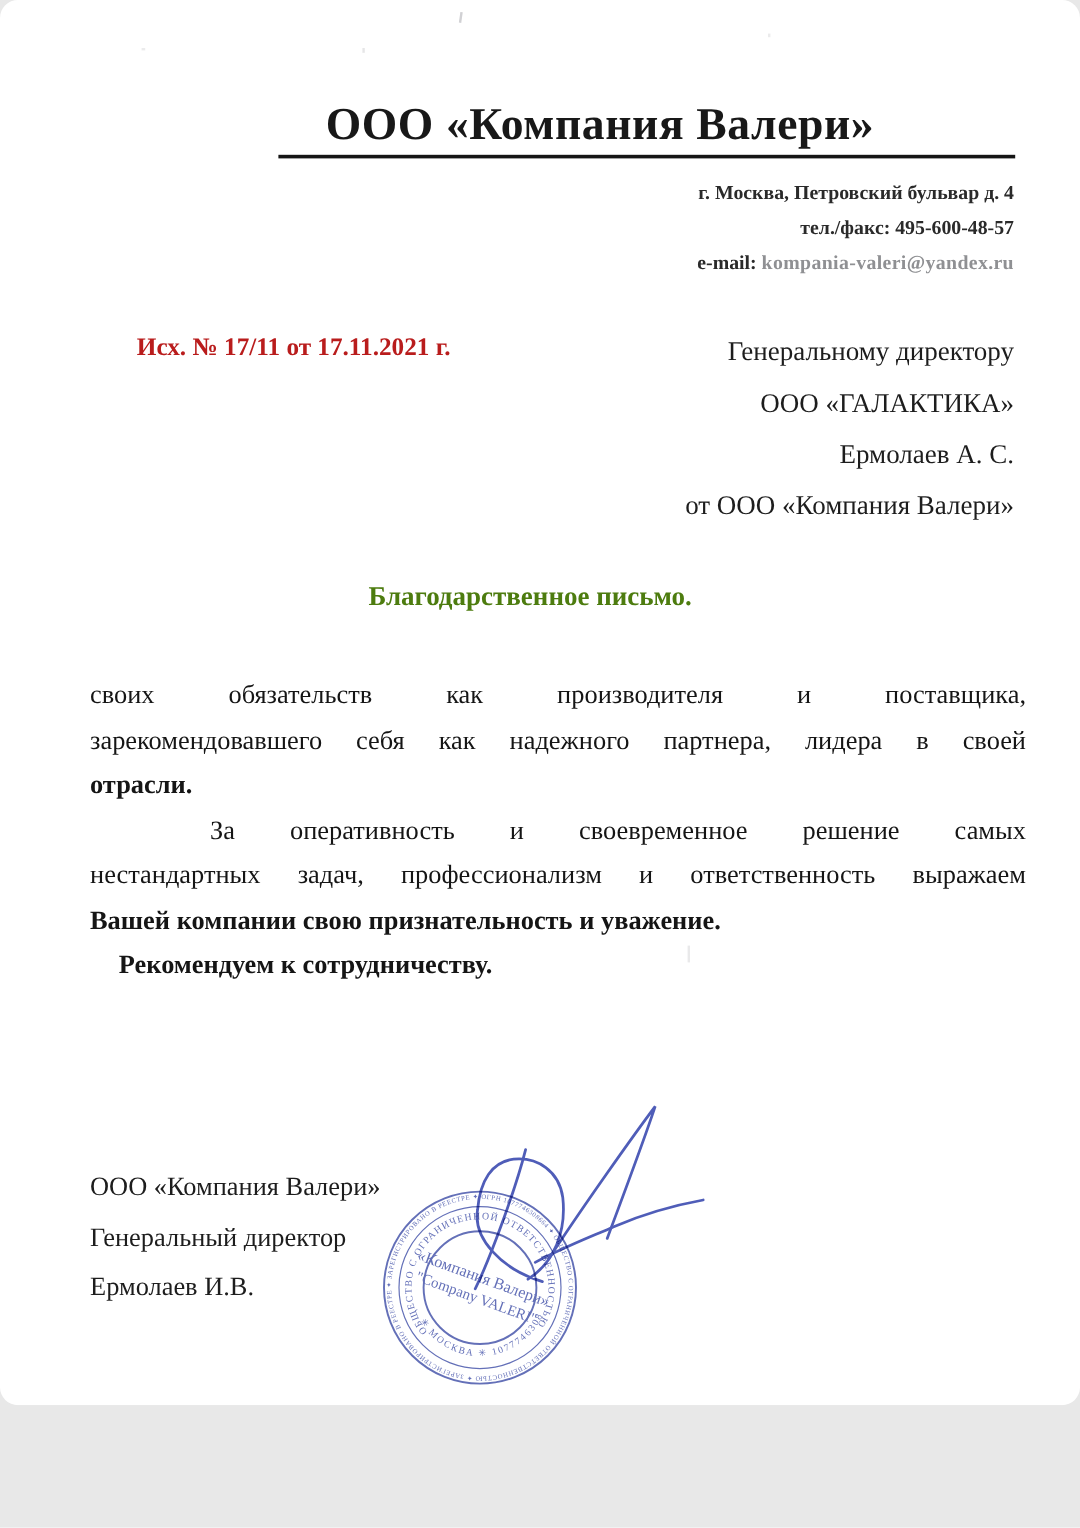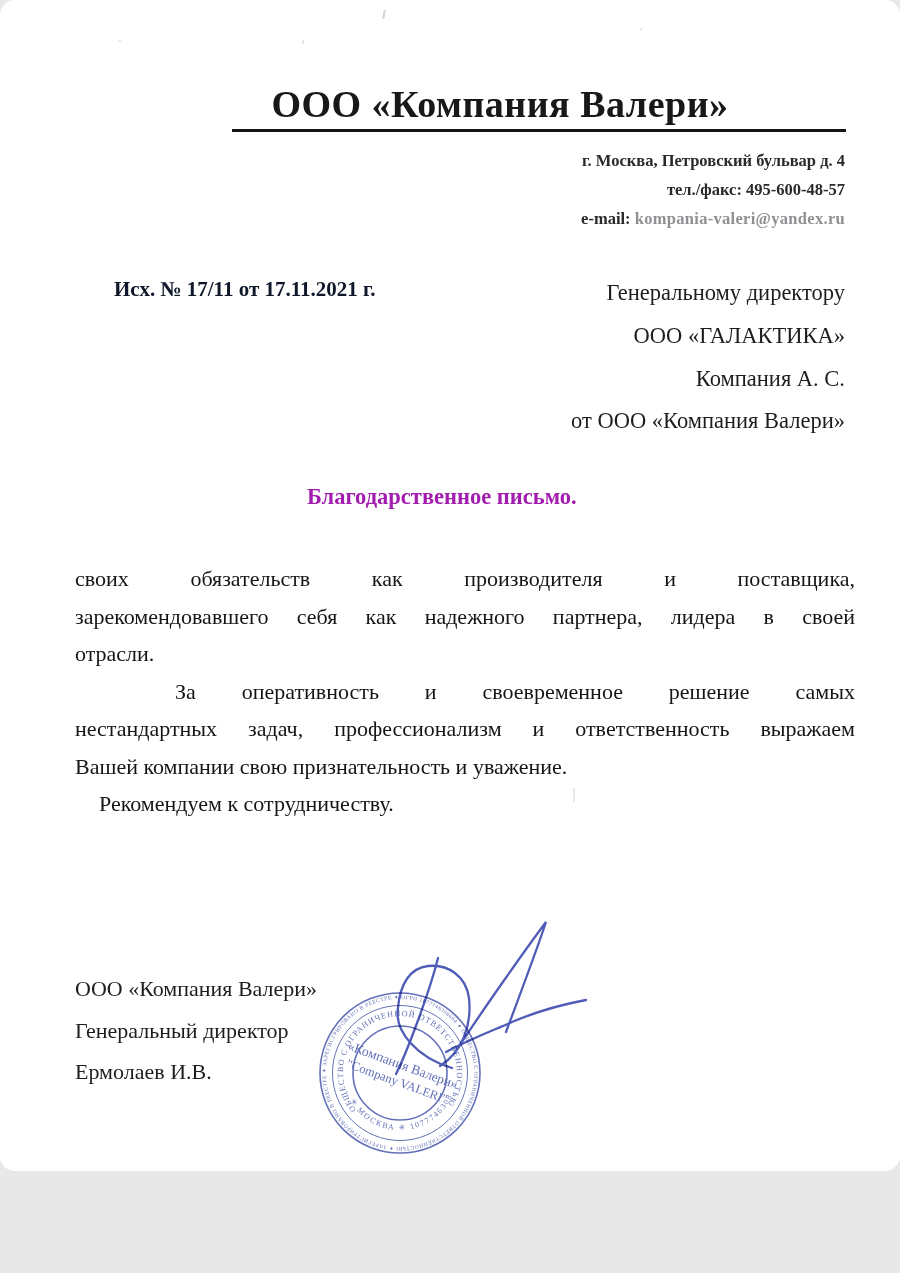--- a/index.html
+++ b/index.html
@@ -20,40 +20,40 @@
   }
   .contacts {
     position:absolute; top:146px; right:55px; width:400px;
     text-align:right; font-size:16.5px; line-height:29px; color:#2a2a2a;
   }
   .contacts .bold { font-weight:bold; }
   .email-value { color:#8f9093; font-weight:bold; letter-spacing:0.3px; }
   
   .ref-line {
     position:absolute; top:277px; left:114px;
-    font-size:21px; font-weight:bold; color:#0f172a;
+    font-size:21px; font-weight:bold; color:#b91c1c;
   }
   .recipient {
     position:absolute; top:272px; right:55px; width:420px;
     text-align:right; font-size:22.5px; font-weight:normal;
     line-height:42.8px; color:#1d1d1d;
   }
   
   .subject {
     position:absolute; top:484px; left:307px;
-    font-size:22.5px; font-weight:bold; color:#a21caf;
+    font-size:22.5px; font-weight:bold; color:#4d7c0f;
   }
   
   .body-text {
     position:absolute; top:560px; left:75px; width:780px;
     font-size:22px; line-height:37.5px; color:#151515;
   }
   .bline { text-align:justify; text-align-last:justify; }
   .bline.indent { padding-left:100px; }
-  .bline.plain { text-align:left; text-align-last:left; }
+  .bline.plain { text-align:left; text-align-last:left;font-weight:bold; }
   .bline.pad4 { padding-left:4px;margin-left:20px; }
   
   .sig-block {
     position:absolute; top:968px; left:75px;
     font-size:22px; line-height:41.5px; color:#1d1d1d;
   }
   
   .stamp-svg {
     position:absolute; left:300px; top:973px; width:200px; height:200px;
     mix-blend-mode:multiply; opacity:0.82;
@@ -85,21 +85,21 @@
       <span class="bold">e-mail:</span>
       <span class="email-value">kompania-valeri@yandex.ru</span>
     </div>
   </div>
 
   <div class="ref-line">Исх. № 17/11 от 17.11.2021 г.</div>
 
   <div class="recipient">
     <div>Генеральному директору</div>
     <div>ООО «ГАЛАКТИКА»</div>
-    <div>Компания А. С.</div>
+    <div>Ермолаев А. С.</div>
     <div>от ООО «Компания Валери»</div>
   </div>
 
   <div class="subject">Благодарственное письмо.</div>
 
   <div class="body-text">
     <div class="bline">своих обязательств как производителя и поставщика,</div>
     <div class="bline">зарекомендовавшего себя как надежного партнера, лидера в своей</div>
     <div class="bline plain">отрасли.</div>
     <div class="bline indent">За оперативность и своевременное решение самых</div>

